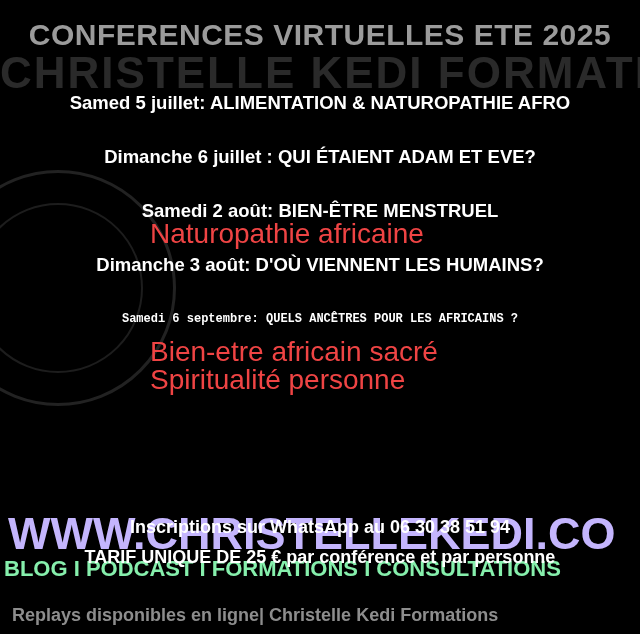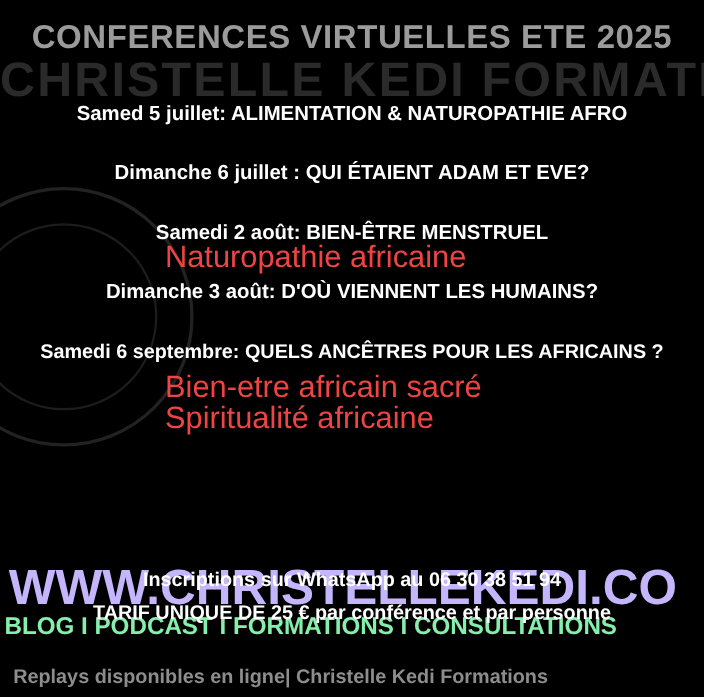--- a/index.html
+++ b/index.html
@@ -116,21 +116,21 @@
   }
   .session {
     text-align: center;
     color: #ffffff;
     font-size: 18.5px;
     font-weight: bold;
     line-height: 26px;
     margin-bottom: 28px;
     margin-top: 12px;
   }
-  .session.wide { font-size: 18px; }
+  .session.wide { font-size: 12px; font-family: Liberation Mono, monospace; }
   .footer {
     position: absolute;
     top: 512px;
     left: 14px;
     width: 612px;
     text-align: center;
     color: #ffffff;
   }
   .footer-line {
     font-size: 18px;
@@ -150,21 +150,21 @@
 </head>
 <body>
 
 <div class="poster">
 
   <div class="bg-layer">
     <div class="bg-logo"></div>
     <div class="bg-brand">CHRISTELLE KEDI FORMATIONS</div>
     <div class="bg-line l1">Naturopathie africaine</div>
     <div class="bg-line l2">Bien-etre africain sacré</div>
-    <div class="bg-line l3">Spiritualité africaine</div>
+    <div class="bg-line l3">Spiritualité personne</div>
     <div class="bg-url">WWW.CHRISTELLEKEDI.CO</div>
     <div class="bg-sub">BLOG I PODCAST I FORMATIONS I CONSULTATIONS</div>
   </div>
 
   <div class="content">
 
     <div class="title">CONFERENCES VIRTUELLES ETE 2025</div>
 
     <div class="sessions">
       <div class="session">Samed 5 juillet: ALIMENTATION &amp; NATUROPATHIE AFRO</div>

